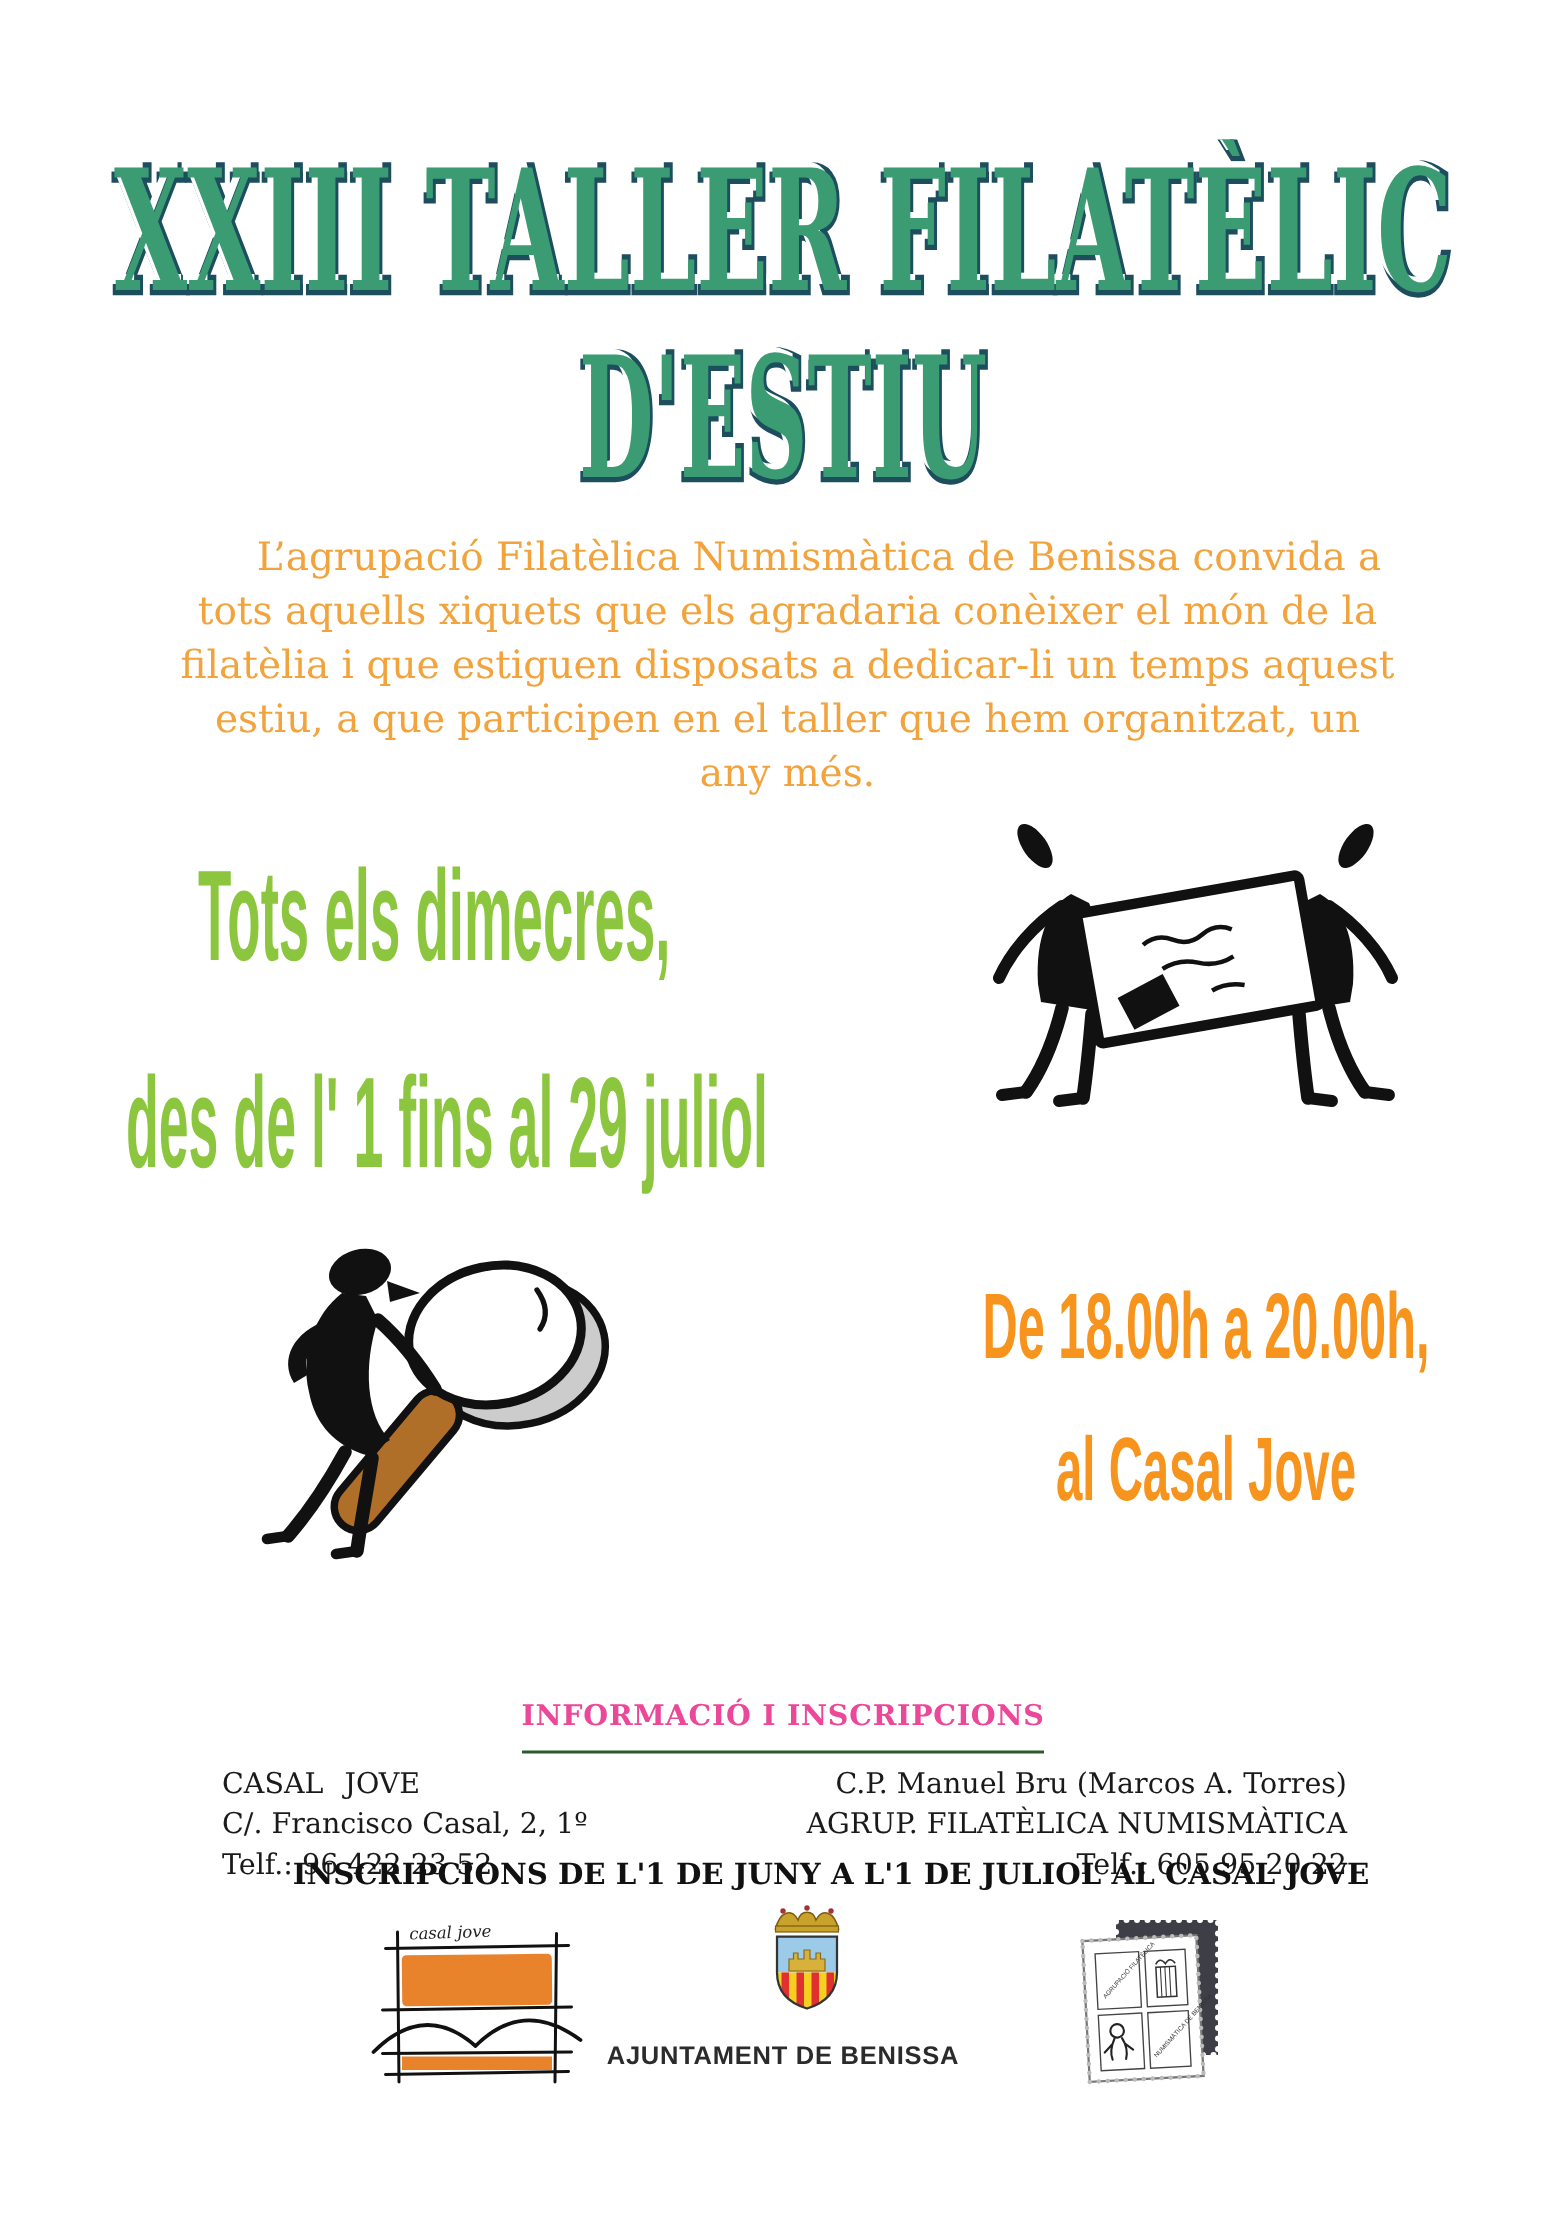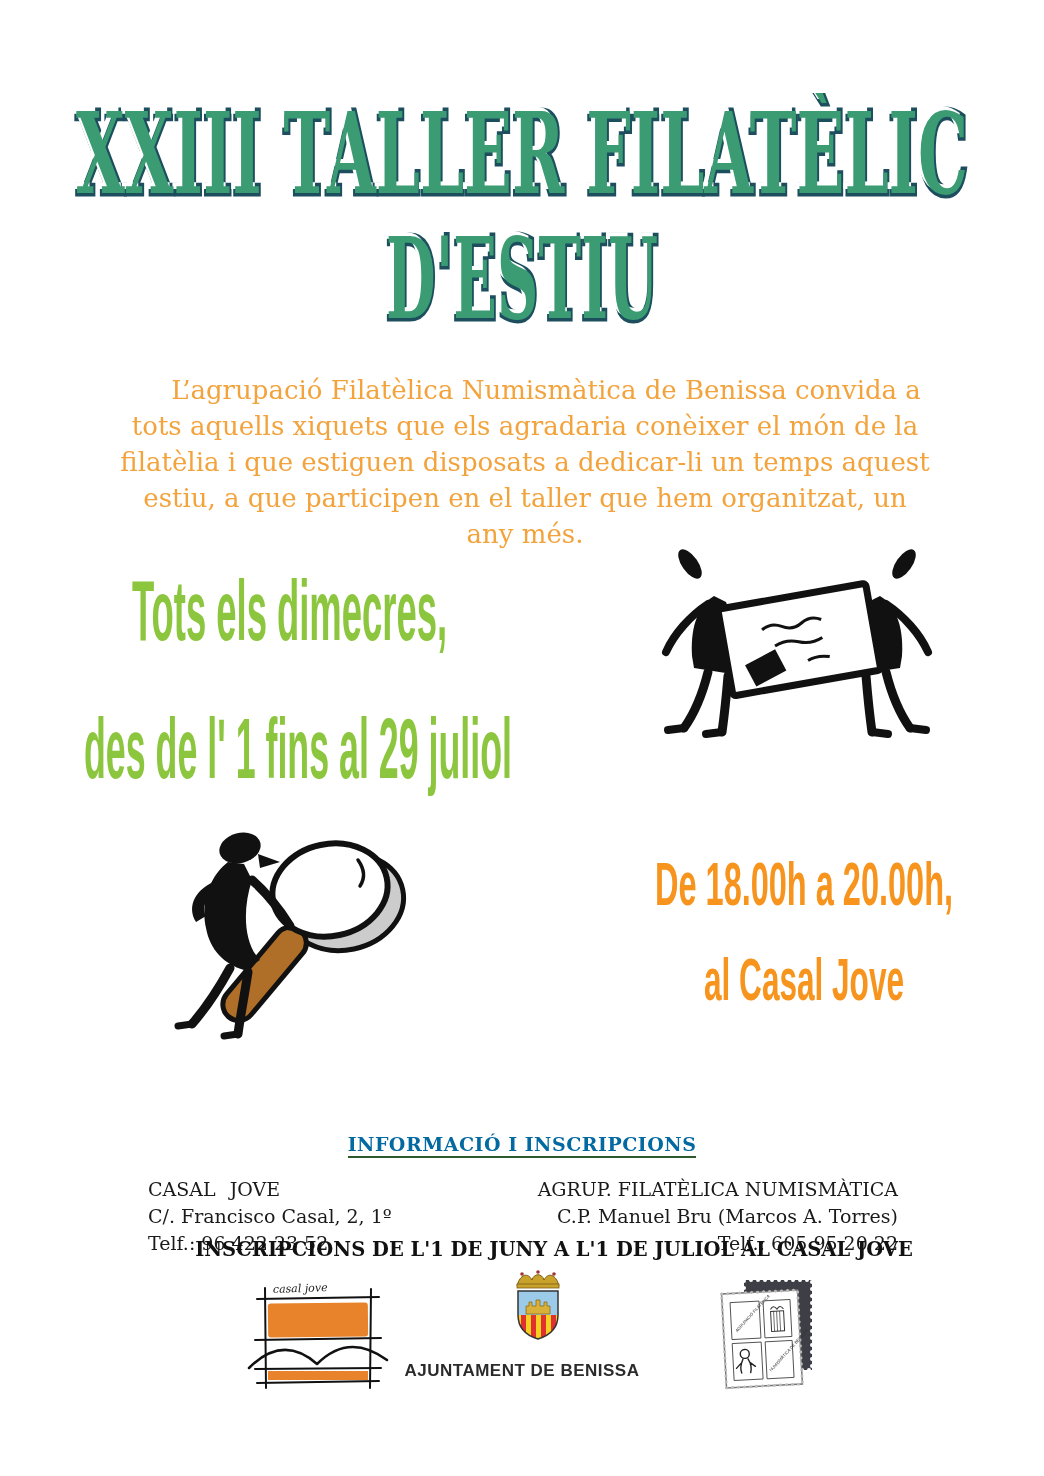--- a/index.html
+++ b/index.html
@@ -12,38 +12,38 @@
   .title-svg{position:absolute;left:0;top:93px;}
   .title-svg text{
     font-family:"DejaVu Serif",serif;font-weight:bold;
     font-size:112px;text-anchor:middle;
   }
   .t-outline{fill:#1C4E5E;stroke:#1C4E5E;stroke-width:7px;}
   .t-high{fill:#ffffff;}
   .t-fill{fill:#3B9C74;}
   
   .intro{
-    position:absolute;left:118px;right:112px;top:372px;
+    position:absolute;left:118px;right:112px;top:354px;
     font-size:26px;line-height:36px;color:#F2A33C;
     text-align:center;text-indent:42px;
     font-family:"DejaVu Serif",serif;
   }
   
   .disp{position:absolute;}
   .disp text{font-family:"Liberation Sans",sans-serif;font-weight:bold;}
   .lime text{fill:#8CC63F;}
   .orangeTxt text{fill:#F7941E;}
   
   .info-heading{
     position:absolute;left:0;top:1133px;width:100%;text-align:center;
   }
   .info-heading span{
     font-family:"DejaVu Serif",serif;font-weight:bold;font-size:19px;
-    color:#0369a1;letter-spacing:0.5px;
-    border-bottom:2px solid #2D5A2D;padding-bottom:1px;
+    color:#ec4899;letter-spacing:0.5px;
+    border-bottom:2px solid #2D5A2D;padding-bottom:12px;
   }
   .contact{
     position:absolute;top:1176px;font-size:19px;line-height:27px;color:#1a1a1a;
     font-family:"DejaVu Serif",serif;
   }
   .contact-left{left:148px;text-align:left;}
   .contact-left .org-name{word-spacing:8px;}
   .contact-right{right:146px;text-align:right;}
   .inscriptions{
     position:absolute;left:0;top:1238px;width:100%;text-align:center;
@@ -150,22 +150,22 @@
     <span>INFORMACIÓ I INSCRIPCIONS</span>
   </div>
 
   <div class="contact contact-left">
     <div class="org-name">CASAL JOVE</div>
     <div>C/. Francisco Casal, 2, 1º</div>
     <div>Telf.: 96 422 23 52</div>
   </div>
 
   <div class="contact contact-right">
+    <div>C.P. Manuel Bru (Marcos A. Torres)</div>
     <div>AGRUP. FILATÈLICA NUMISMÀTICA</div>
-    <div>C.P. Manuel Bru (Marcos A. Torres)</div>
     <div>Telf.: 605 95 20 22</div>
   </div>
 
   <div class="inscriptions">INSCRIPCIONS DE L'1 DE JUNY A L'1 DE JULIOL AL CASAL JOVE</div>
 
   <svg class="art" style="left:243px;top:1276px;" width="150" height="122" viewBox="0 0 150 122">
     <text class="hand" x="30" y="17" transform="rotate(-2 30 17)">casal jove</text>
     <path d="M14,23 L136,21" stroke="#111" stroke-width="2" stroke-linecap="round"></path>
     <path d="M22,12 L23,112" stroke="#111" stroke-width="2" stroke-linecap="round"></path>
     <path d="M128,13 L127,112" stroke="#111" stroke-width="2" stroke-linecap="round"></path>

